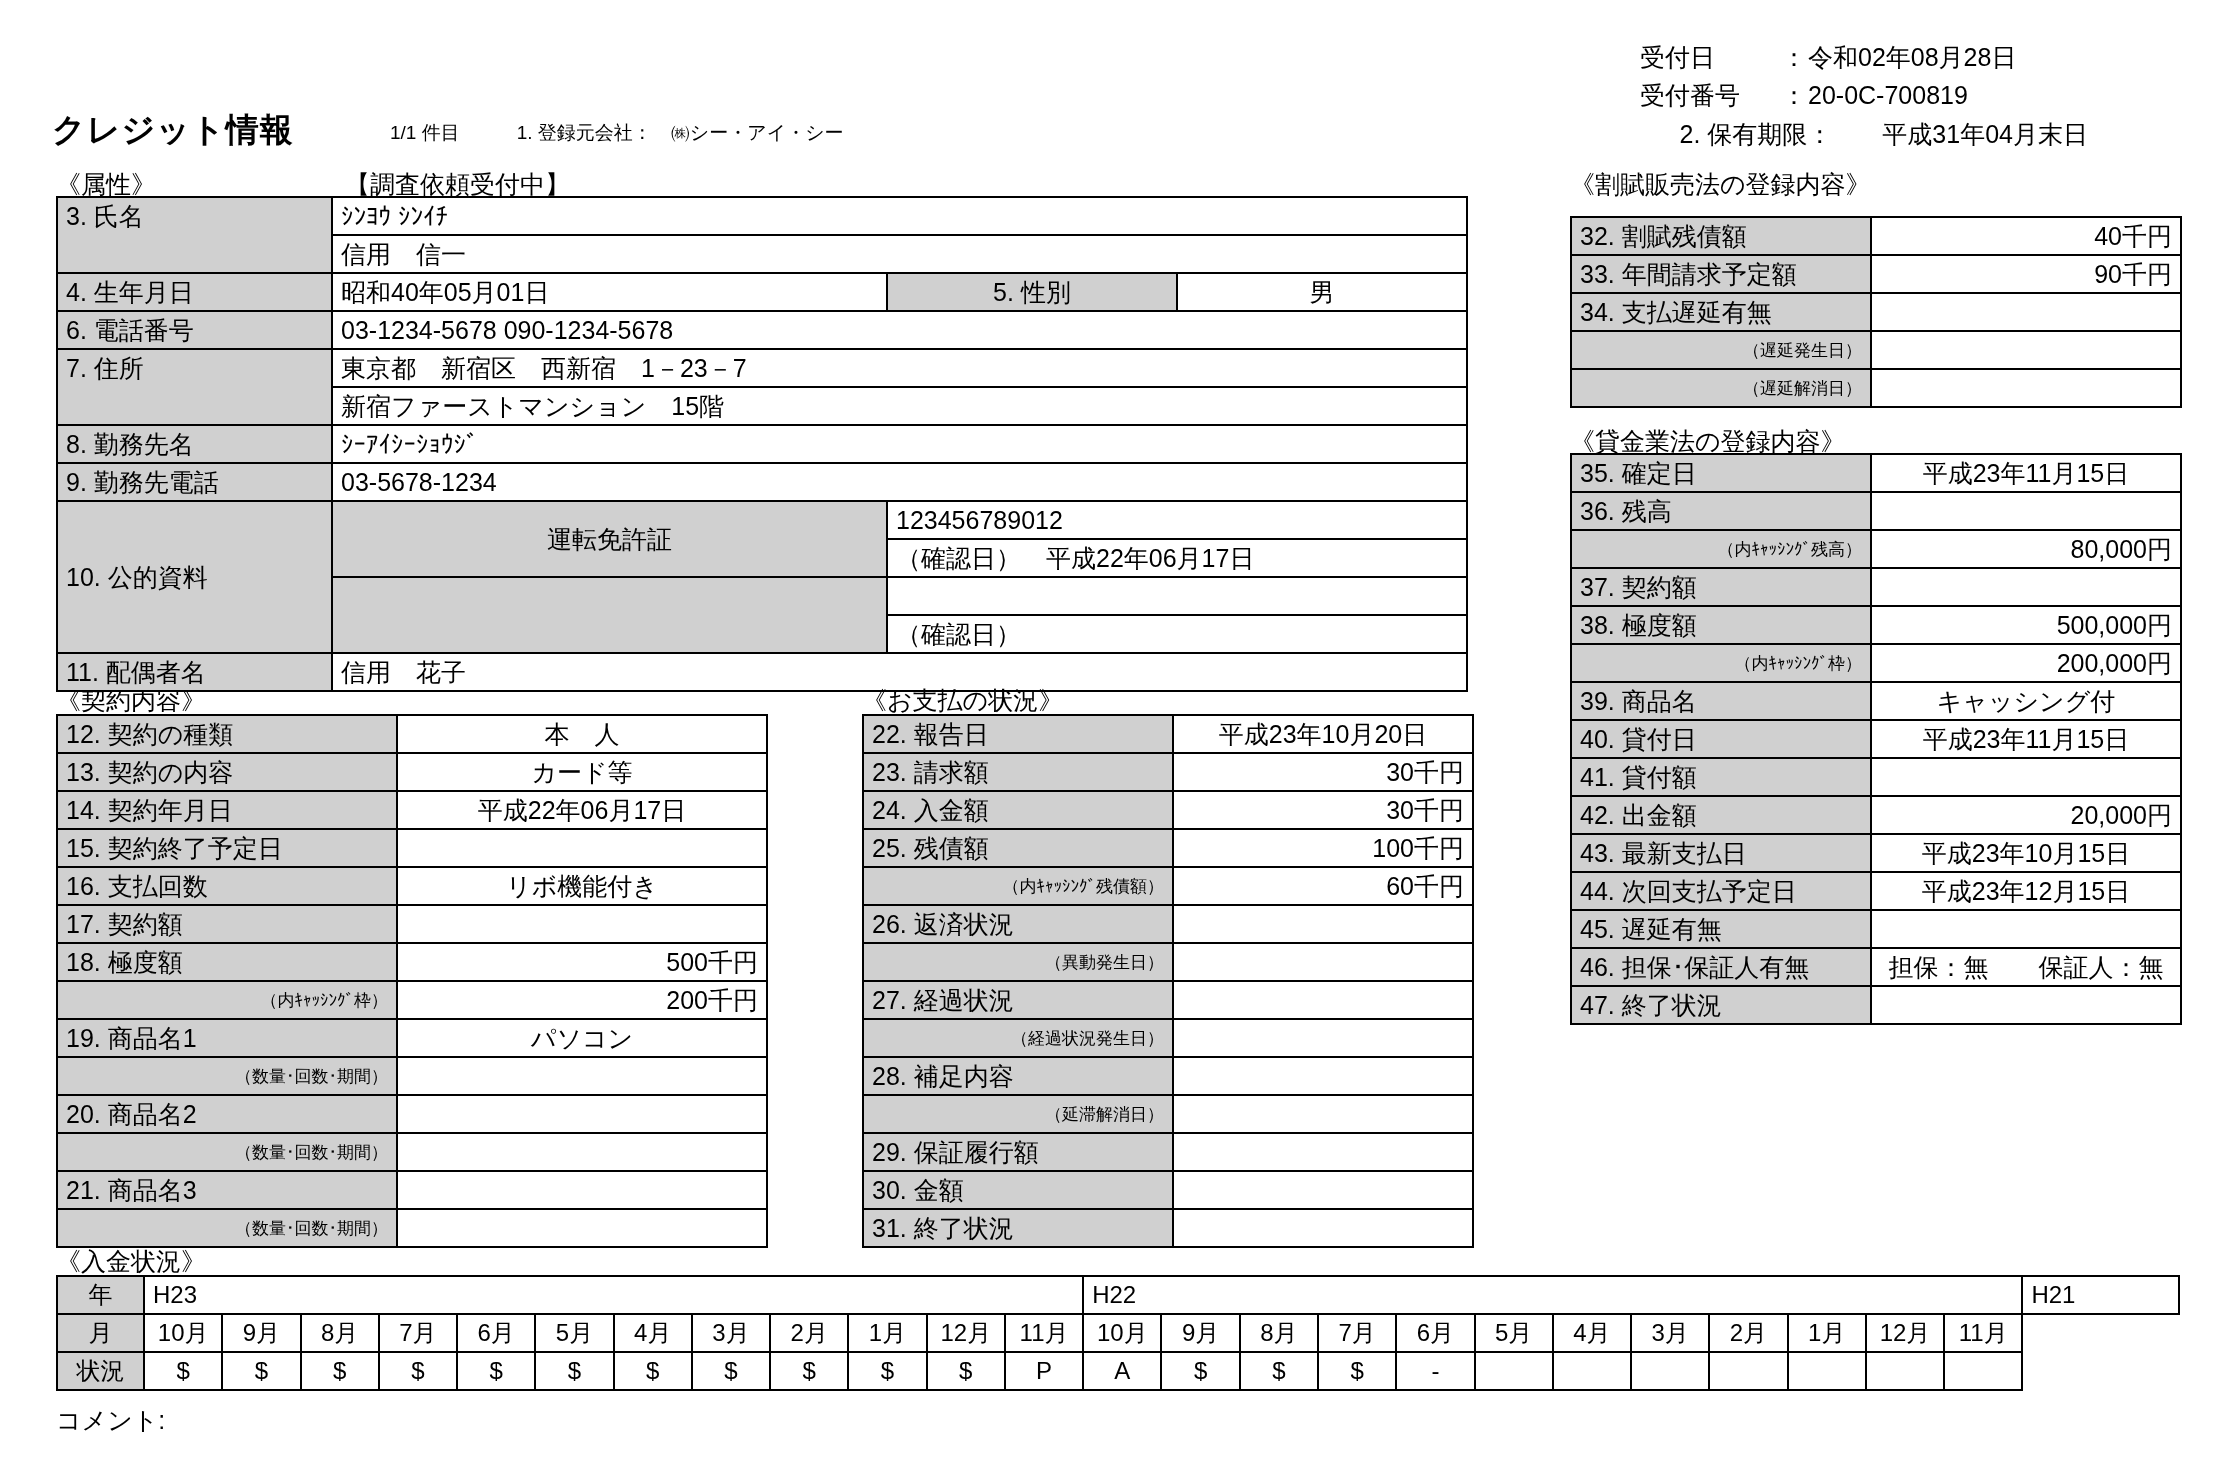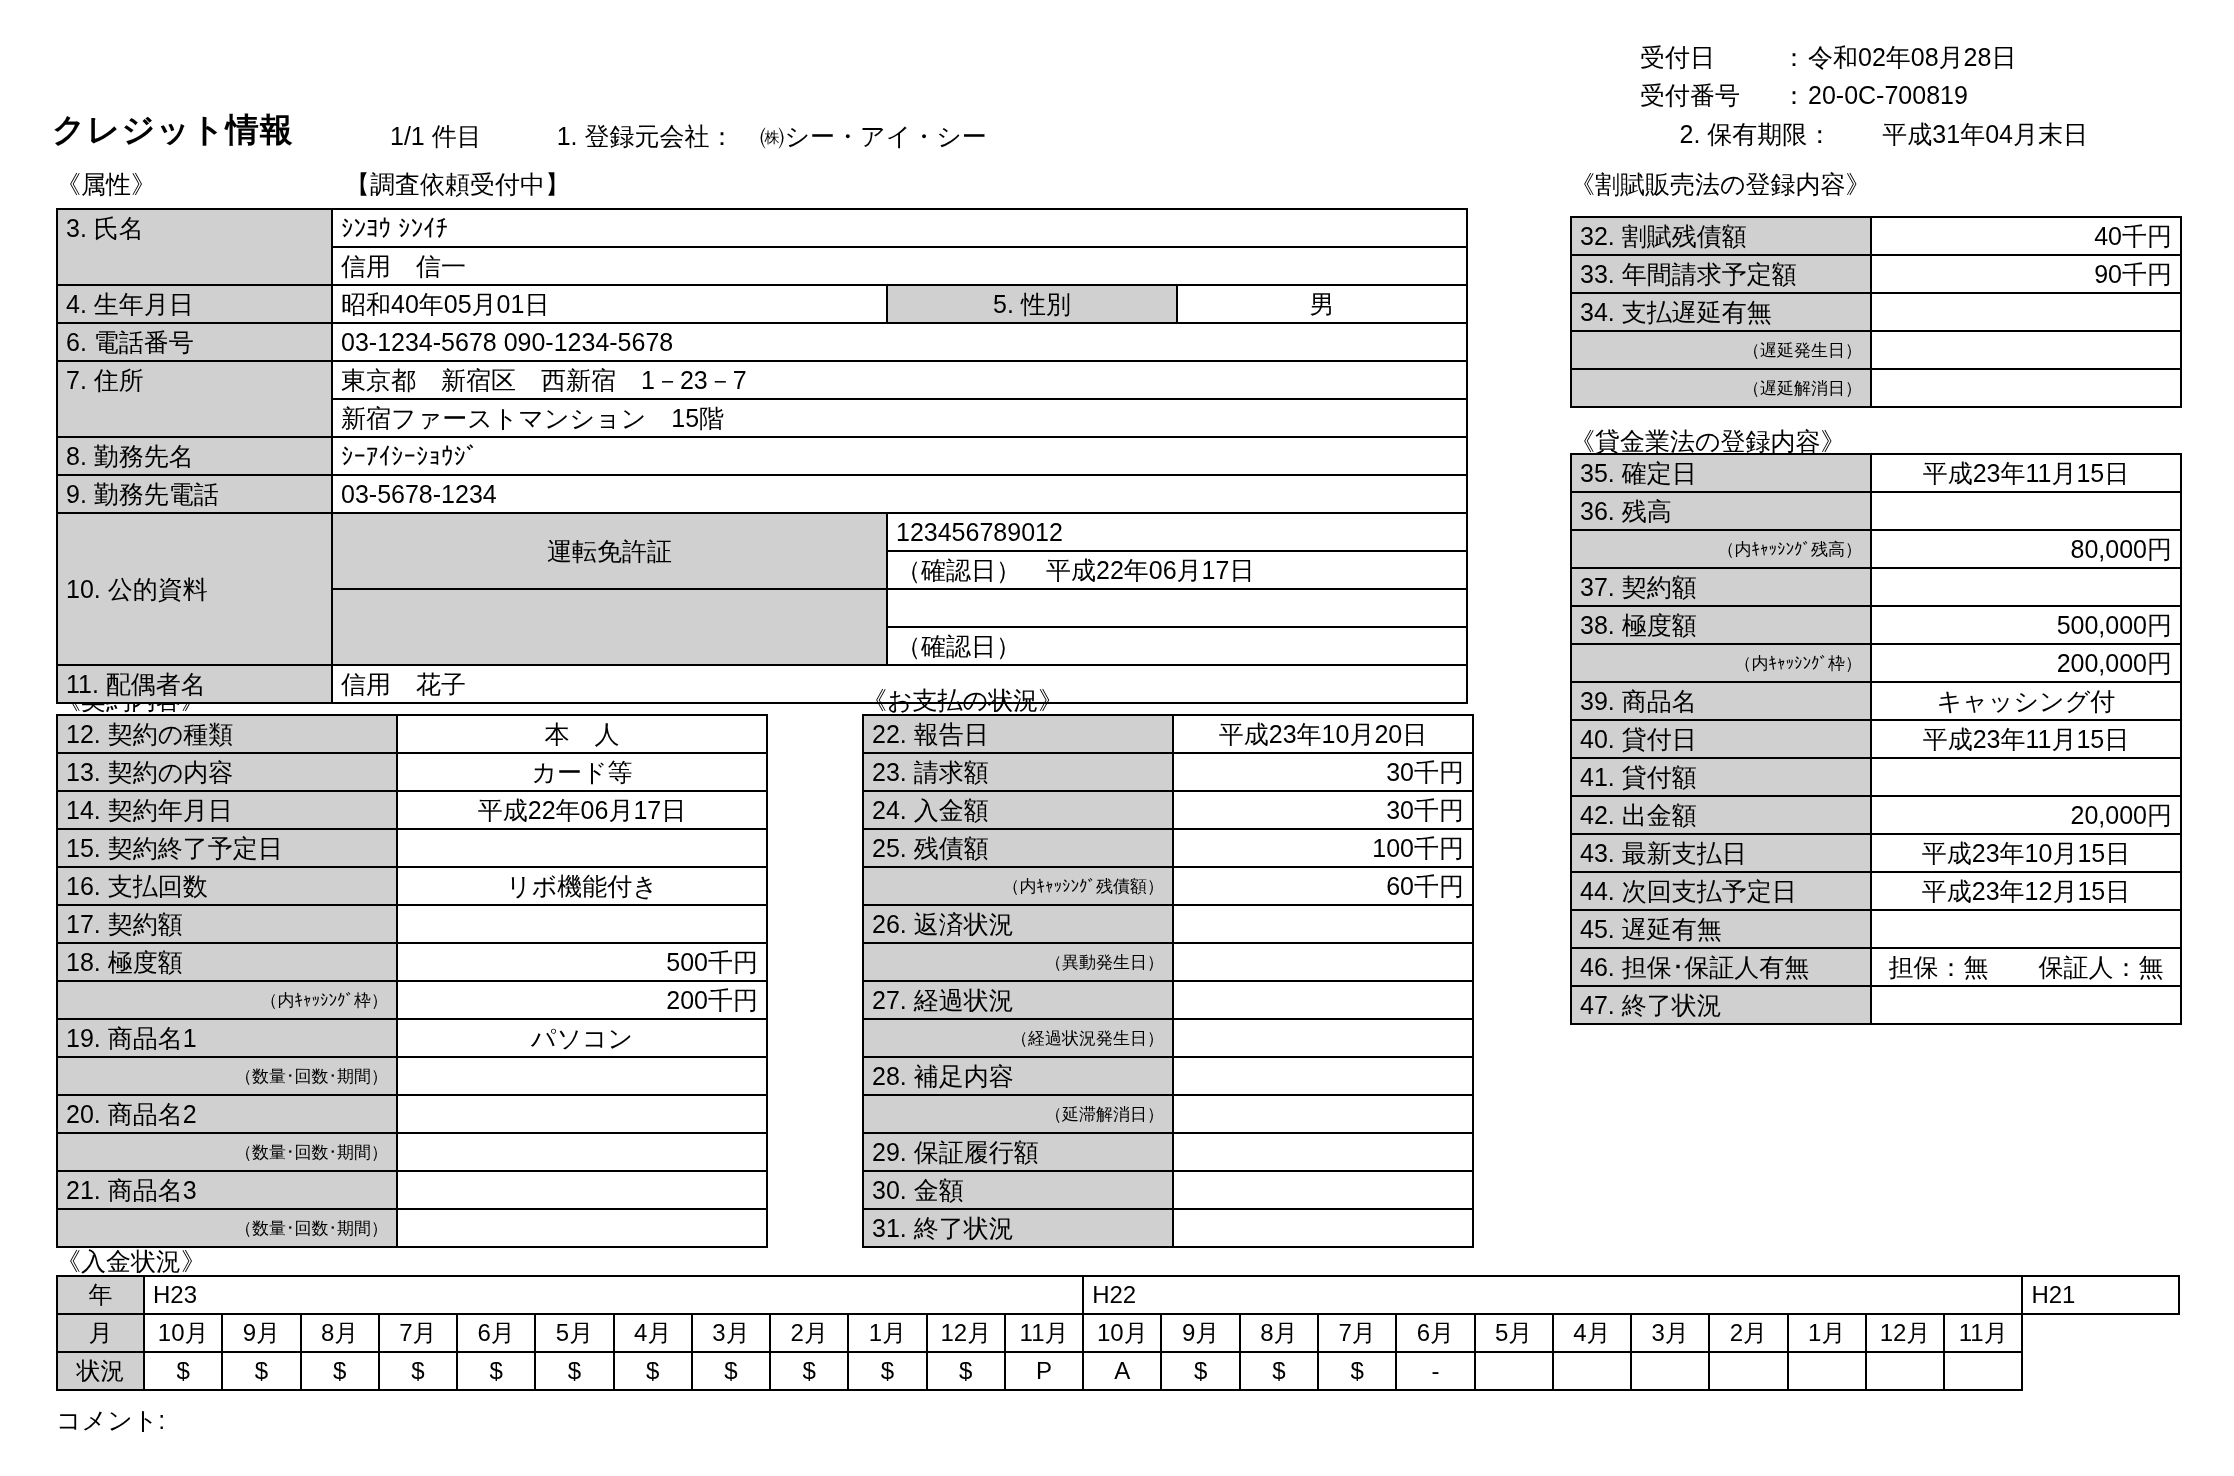--- a/index.html
+++ b/index.html
@@ -54,21 +54,21 @@
     left: 52px;
     top: 108px;
     font-size: 33px;
     font-weight: bold;
     letter-spacing: 1px;
   }
   .subhdr {
     position: absolute;
     left: 390px;
     top: 120px;
-    font-size: 25px;
+    font-size: 19px;
     white-space: pre;
   }
 
   .sec-label {
     position: absolute;
     font-size: 25px;
     white-space: pre;
   }
 
   
@@ -144,21 +144,21 @@
   <div class="subhdr">1/1 件目　　　1. 登録元会社：　㈱シー・アイ・シー</div>
 
   <div class="sec-label" style="left:56px; top:168px;">《属性》</div>
   <div class="sec-label" style="left:345px; top:168px;">【調査依頼受付中】</div>
   <div class="sec-label" style="left:56px; top:684px;">《契約内容》</div>
   <div class="sec-label" style="left:862px; top:684px;">《お支払の状況》</div>
   <div class="sec-label" style="left:1570px; top:168px;">《割賦販売法の登録内容》</div>
   <div class="sec-label" style="left:1570px; top:425px;">《貸金業法の登録内容》</div>
   <div class="sec-label" style="left:56px; top:1245px;">《入金状況》</div>
 
-  <table class="grid" style="left:56px; top:208px; width:1410px;padding-left:19px;">
+  <table class="grid" style="left:56px; top:196px; width:1410px;padding-left:19px;">
     <colgroup>
       <col style="width:275px">
         <col style="width:230px">
         <col style="width:325px">
         <col style="width:290px">
         <col style="width:290px">
     </colgroup>
     <tbody>
       <tr>
         <td class="hd nb-bottom" rowspan="1">3. 氏名</td>

